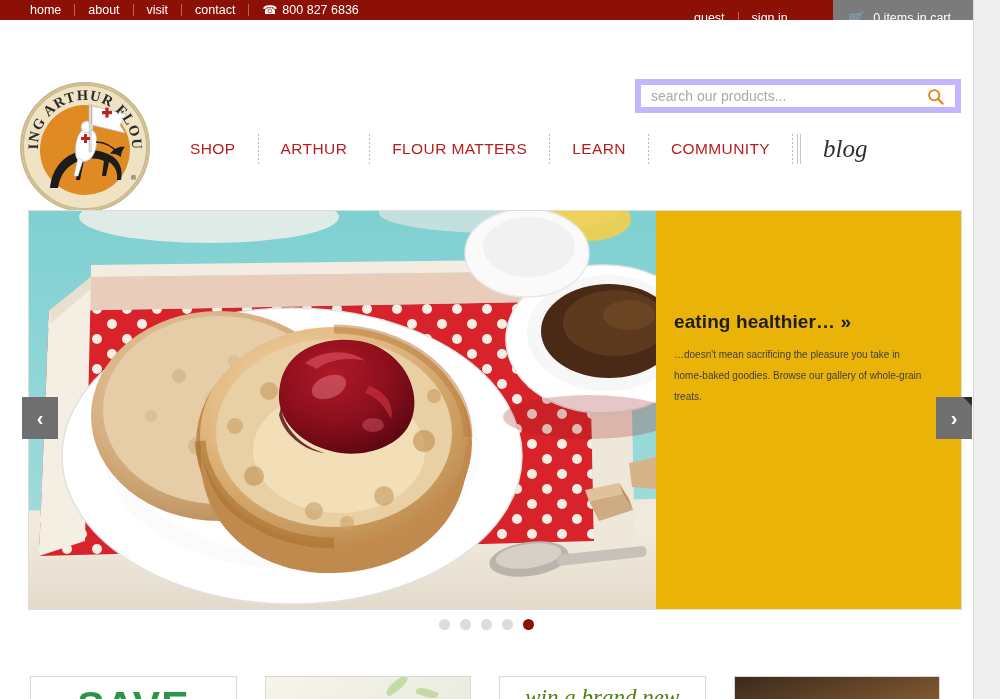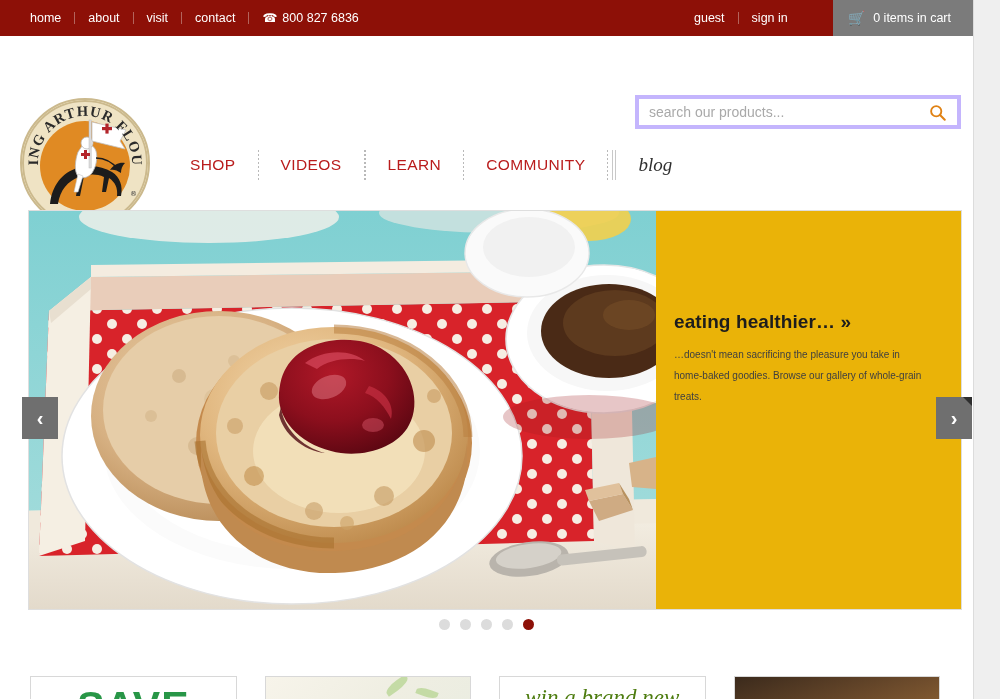--- a/index.html
+++ b/index.html
@@ -13,21 +13,21 @@
     position: relative;
     width: 974px; height: 699px;
     background: #ffffff;
     border-right: 1px solid #dcdcdc;
     overflow: hidden;
   }
 
   
   #topbar {
     position: relative;
-    height: 36px;
+    height: 20px;
     background: #8d1007;
     color: #ffffff;
     display: flex;
   }
   #topbar-left {
     display: flex; align-items: center;
     margin-left: 30px;
     height: 100%;
   }
   .toplink {
@@ -85,21 +85,21 @@
     border: 2px solid #cbb98d;
     overflow: hidden;
   }
   #logo svg { display: block; }
 
   
   #search {
     position: absolute;
     right: 12px; top: 59px;
     width: 326px; height: 34px;
-    border: 4px solid #c4b5fd;
+    border: 6px solid #c4b5fd;
     background: #fff;
     display: flex; align-items: center; gap: 16px;
   }
   #search-input {
     flex: 1;
     border: 0; outline: 0;
     font-family: "Liberation Sans", sans-serif;
     font-size: 14px;
     color: #4a4a4a;
     padding: 0 10px 0 10px;
@@ -134,21 +134,21 @@
     align-self: center;
     background-image: linear-gradient(to bottom, #b9b9b9 50%, rgba(255,255,255,0) 0%);
     background-size: 1px 4px;
     background-repeat: repeat-y;
   }
   .navdouble { display: flex; gap: 2px; align-self: center; margin: 0 4px; }
   .navdouble i { display:block; width: 1px; height: 30px; background: #c8c8c8; }
   #nav-blog {
     font-family: "Liberation Serif", serif;
     font-style: italic;
-    font-size: 19px;
+    font-size: 25px;
     color: #2f2f2f;
     text-decoration: none;
     padding: 0 18px;
     line-height: 42px;
   }
 
   
   #hero {
     position: absolute;
     left: 28px; top: 210px;
@@ -350,22 +350,23 @@
         <svg width="17" height="17" viewBox="0 0 20 20">
           <circle cx="8.5" cy="8.5" r="6" fill="none" stroke="#e08214" stroke-width="2.2"></circle>
           <line x1="13" y1="13" x2="18.5" y2="18.5" stroke="#e08214" stroke-width="2.4" stroke-linecap="round"></line>
         </svg>
       </button>
     </div>
 
     <div id="mainnav">
       <a class="navitem" href="#">SHOP</a>
       <span class="navdot"></span>
-      <a class="navitem" href="#">VIDEOS</a>
+      <a class="navitem" href="#">ARTHUR</a>
       <span class="navdot"></span>
+      <a class="navitem" href="#">FLOUR MATTERS</a>
       <span class="navdot"></span>
       <a class="navitem" href="#">LEARN</a>
       <span class="navdot"></span>
       <a class="navitem" href="#">COMMUNITY</a>
       <span class="navdot"></span>
       <span class="navdouble">
           <i></i>
           <i></i>
         </span>
       <a id="nav-blog" href="#">blog</a>

